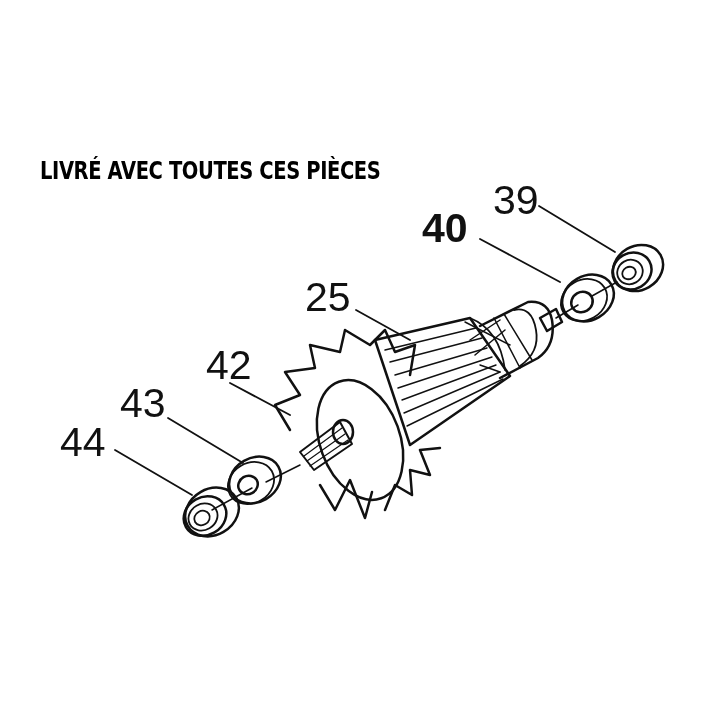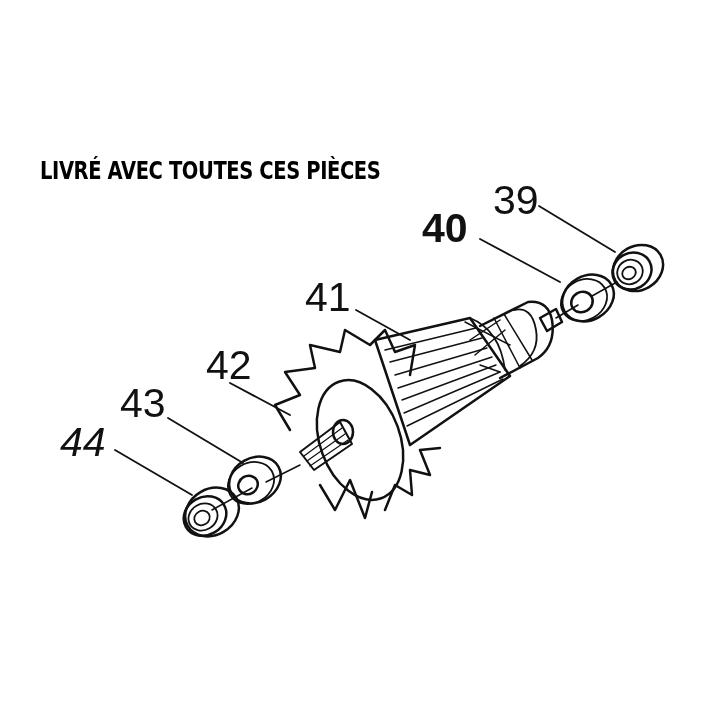--- a/index.html
+++ b/index.html
@@ -16,24 +16,24 @@
   }
   svg.diagram { position: absolute; left: 0; top: 0; }
 </style>
 </head>
 <body>
 
 <div class="headline">LIVRÉ AVEC TOUTES CES PIÈCES</div>
 
 <div class="label" style="left:493px;top:172px;margin-top:8px;">39</div>
 <div class="label" style="left:422px;top:208px;font-weight:bold;">40</div>
-<div class="label" style="left:305px;top:277px;">41</div>
+<div class="label" style="left:305px;top:277px;">25</div>
 <div class="label" style="left:178px;top:345px;margin-left:28px;">42</div>
 <div class="label" style="left:120px;top:383px;">43</div>
-<div class="label" style="left:60px;top:422px;font-style:italic;">44</div>
+<div class="label" style="left:60px;top:422px;">44</div>
 
 <svg class="diagram" width="720" height="720" viewBox="0 0 720 720" fill="none" stroke="#111" stroke-width="2.5" stroke-linejoin="round" stroke-linecap="round">
 
   <g stroke-width="1.8">
     <line x1="539" y1="206" x2="615" y2="252"></line>
     <line x1="480" y1="239" x2="560" y2="282"></line>
     <line x1="356" y1="310" x2="410" y2="340"></line>
     <line x1="230" y1="383" x2="290" y2="415"></line>
     <line x1="168" y1="418" x2="243" y2="463"></line>
     <line x1="115" y1="450" x2="192" y2="495"></line>

